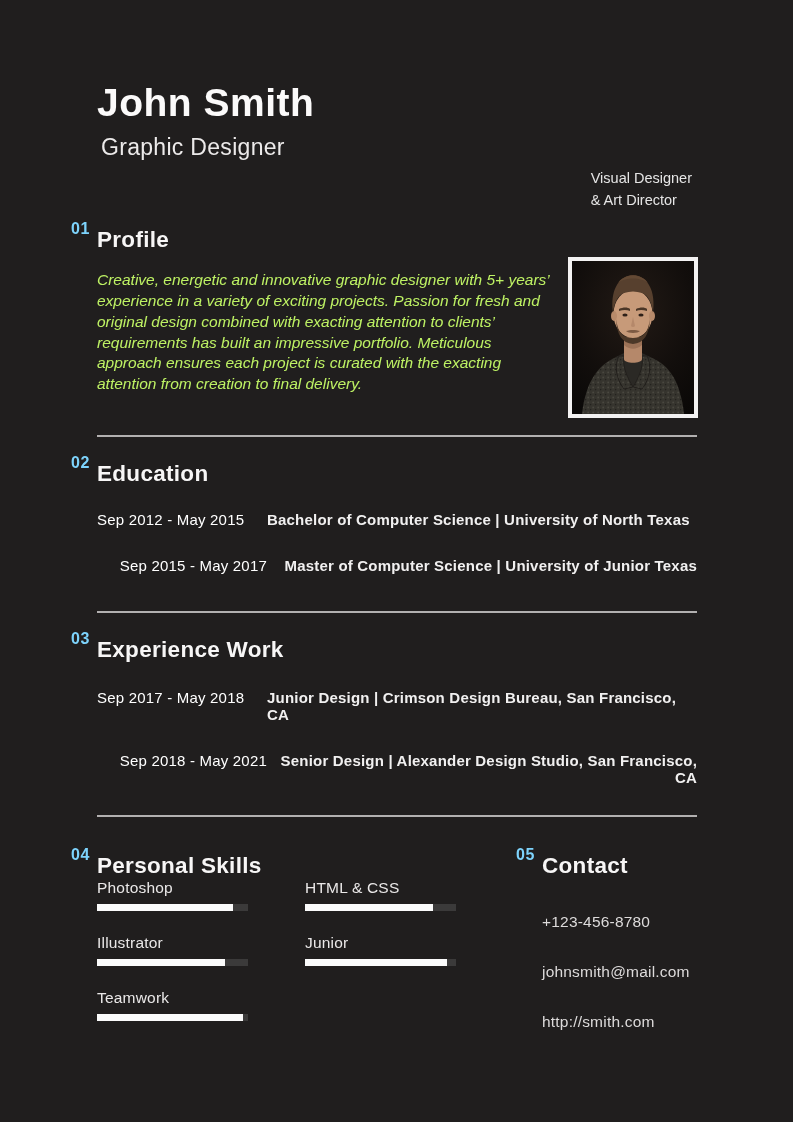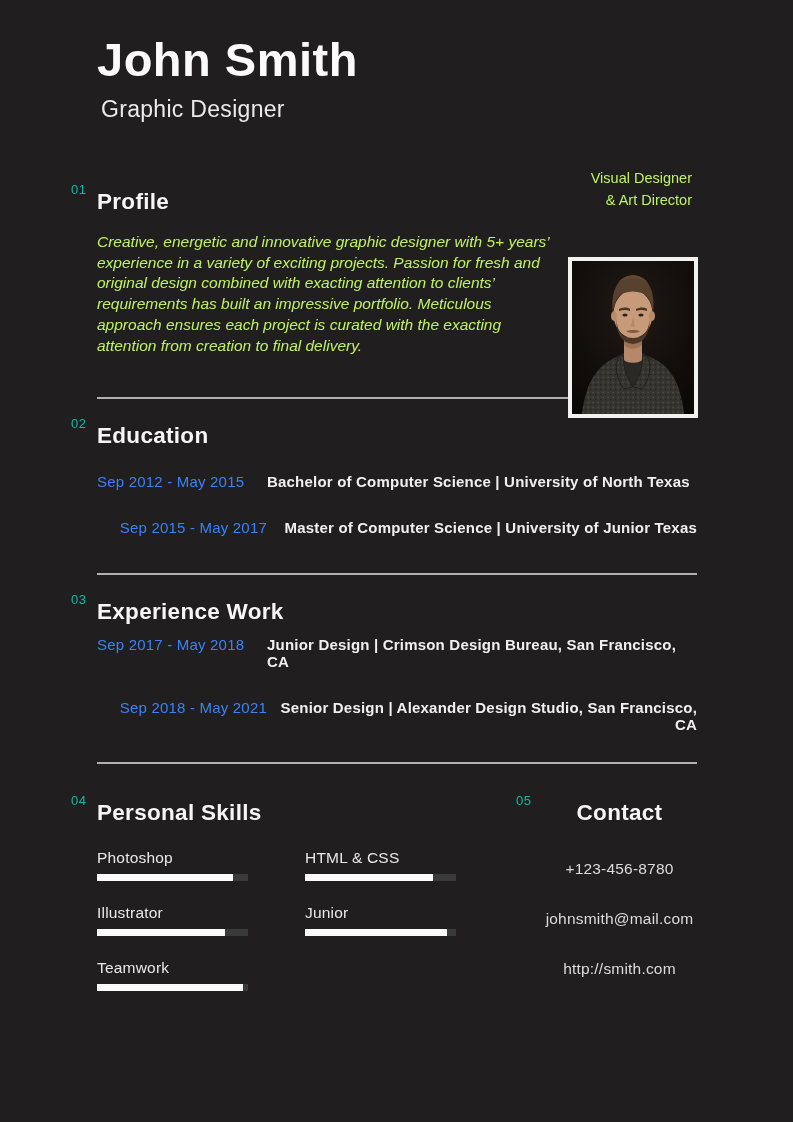--- a/index.html
+++ b/index.html
@@ -9,41 +9,41 @@
     background:#201e1e;
     overflow:hidden;
     font-family:"Liberation Sans", sans-serif;
     color:#d7d5d5;
     box-sizing:border-box;
   }
   .content{width:600px;margin-left:97px;}
 
   
   .name{
-    margin:0;padding-top:35px;
-    font-size:47px;line-height:1.08;font-weight:bold;
+    margin:0;padding-top:82px;
+    font-size:39px;line-height:1.08;font-weight:bold;
     color:#fbfafa;letter-spacing:.5px;
   }
   .role{
     margin:10px 0 0 4px;
     font-size:23px;font-weight:normal;color:#eceaea;letter-spacing:.3px;
   }
   .tagline{
     position:absolute;top:168px;right:101px;
-    text-align:right;font-size:14.5px;line-height:21.5px;color:#bef264;
+    font-size:14.5px;line-height:21.5px;color:#e5e5e5;
   }
 
   
   .sec-head{
     position:relative;margin:0;
     font-size:22.5px;font-weight:bold;color:#f7f6f6;letter-spacing:.3px;
   }
   .sec-num{
     position:absolute;left:-26px;top:-7px;
-    font-size:13px;font-weight:normal;color:#14b8a6;letter-spacing:.5px;
+    font-size:16px;font-weight:bold;color:#7dd3fc;letter-spacing:.5px;
   }
 
   
   .profile{margin-top:66px;}
   .profile-text{
     margin:17px 0 0 0;max-width:452px;
     font-size:15.5px;line-height:20.8px;color:#bef264;font-style:italic;
   }
 
   
@@ -58,32 +58,31 @@
   .divider{
     height:2px;background:#b2b0b0;border:none;margin:0;
   }
   .div1{margin-top:40px;}
   .div2{margin-top:37px;}
   .div3{margin-top:29px;}
 
   
   .sec{margin-top:24px;}
   .row{display:flex;margin-top:24px;font-size:15px;align-items:baseline;}
-  .row-dates{width:170px;flex:none;color:#3b82f6;letter-spacing:.2px;}
+  .row-dates{width:170px;flex:none;color:#ffffff;letter-spacing:.2px;}
   .row-desc{flex:1;font-weight:bold;color:#f1f0f0;letter-spacing:.2px;}
   .rowgap{margin-top:29px;text-align:right;}
 
   
   .bottom{display:flex;margin-top:36px;gap:38px;}
   .skills-col{width:360px;flex:none;position:relative;}
-  .contact-col{margin-left:auto;width:155px;flex:none;position:relative;text-align:center;}
+  .contact-col{margin-left:auto;width:155px;flex:none;position:relative;}
 
   .skills-grid{
     display:grid;grid-template-columns:151px 151px;column-gap:57px;row-gap:23px;
-    margin-top:23px;
   }
   .skill-label{font-size:15.5px;color:#eae8e8;letter-spacing:.2px;}
   .skill-track{margin-top:7px;height:7px;background:#3b3a3a;}
   .skill-fill{height:100%;background:#fbfbfb;}
 
   .contact-list{margin-top:34px;}
   .contact-item{
     display:block;margin-bottom:32px;
     font-size:15.5px;color:#dddbdb;letter-spacing:.2px;text-decoration:none;
   }
@@ -167,21 +166,21 @@
       <span class="row-desc">Master of Computer Science | University of Junior Texas</span>
     </div>
   </div>
 
   <div class="content">
       <hr class="divider div2">
     </div>
 
   <div class="content sec">
     <h2 class="sec-head"><span class="sec-num">03</span><span>Experience Work</span></h2>
-    <div class="row" style="margin-top:11px">
+    <div class="row" style="margin-top:26px">
       <span class="row-dates">Sep 2017 - May 2018</span>
       <span class="row-desc">Junior Design | Crimson Design Bureau, San Francisco, CA</span>
     </div>
     <div class="row rowgap">
       <span class="row-dates">Sep 2018 - May 2021</span>
       <span class="row-desc">Senior Design | Alexander Design Studio, San Francisco, CA</span>
     </div>
   </div>
 
   <div class="content">

